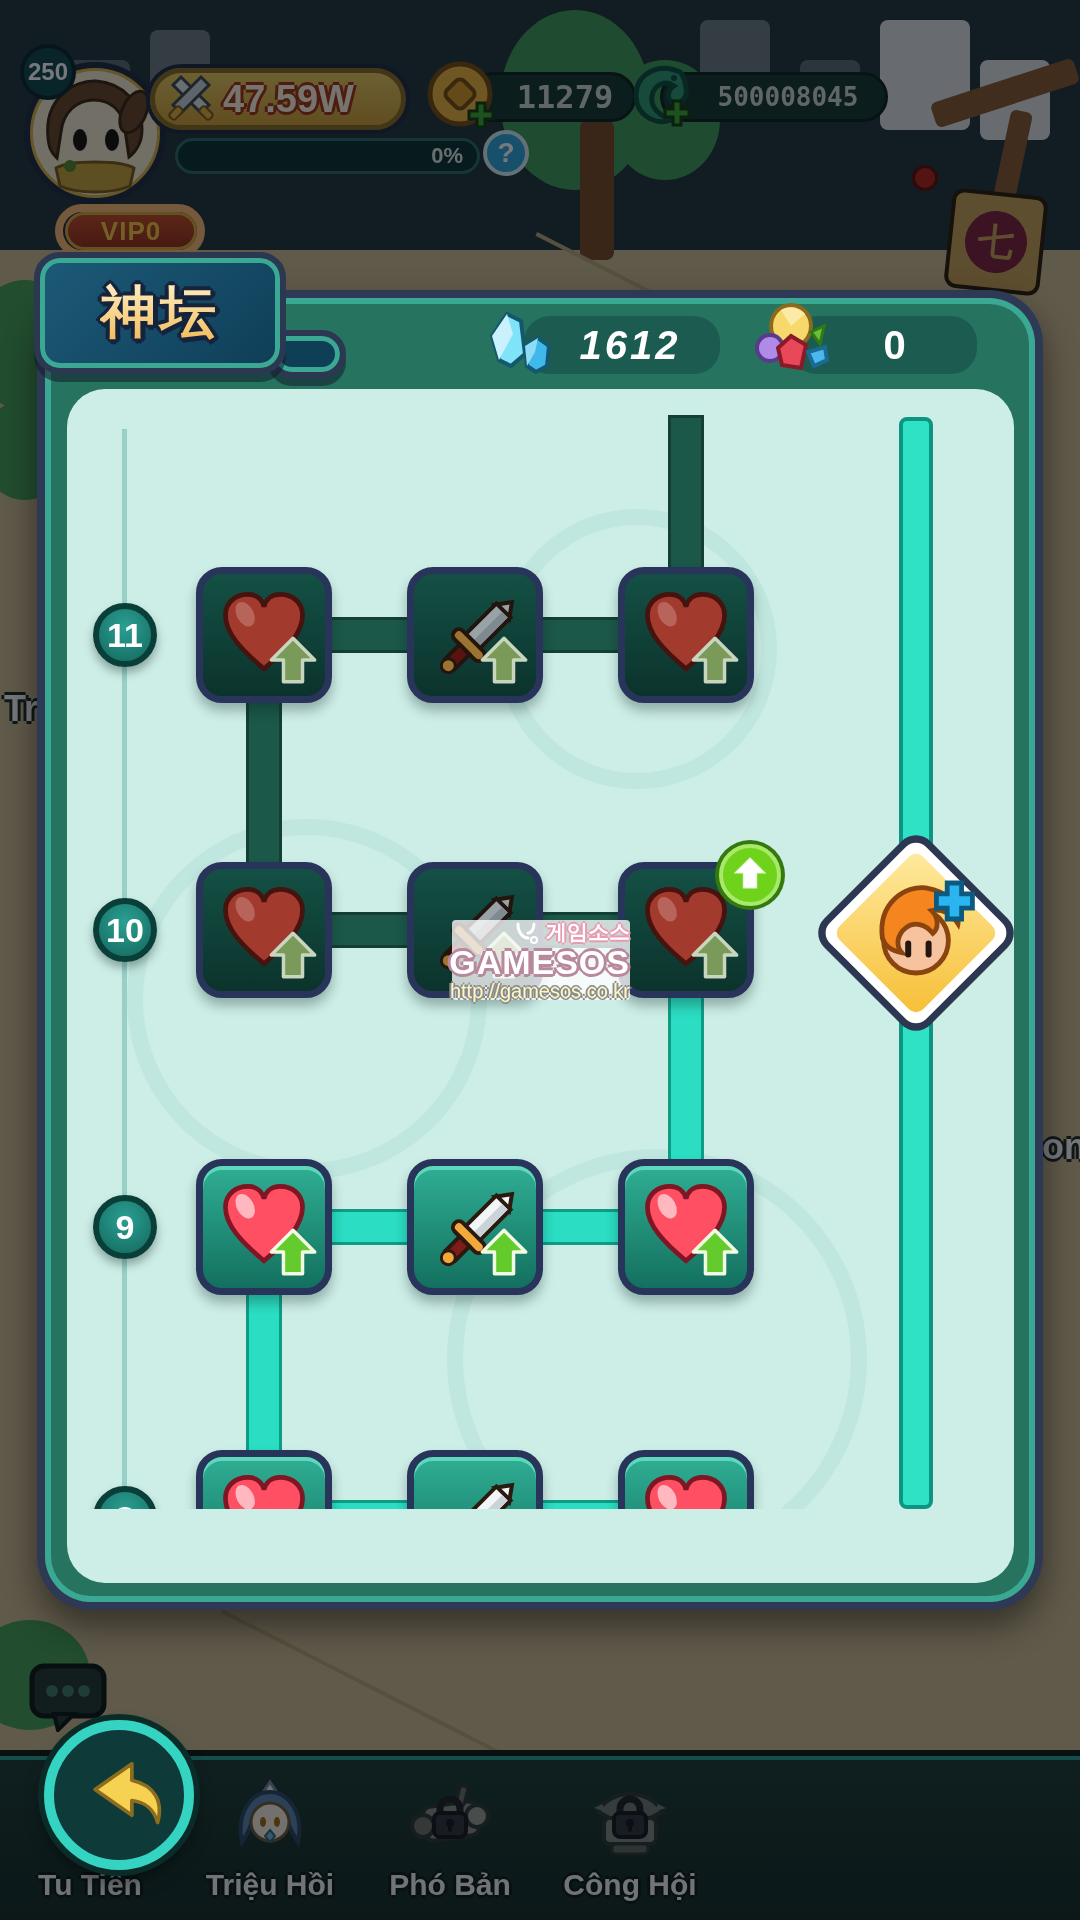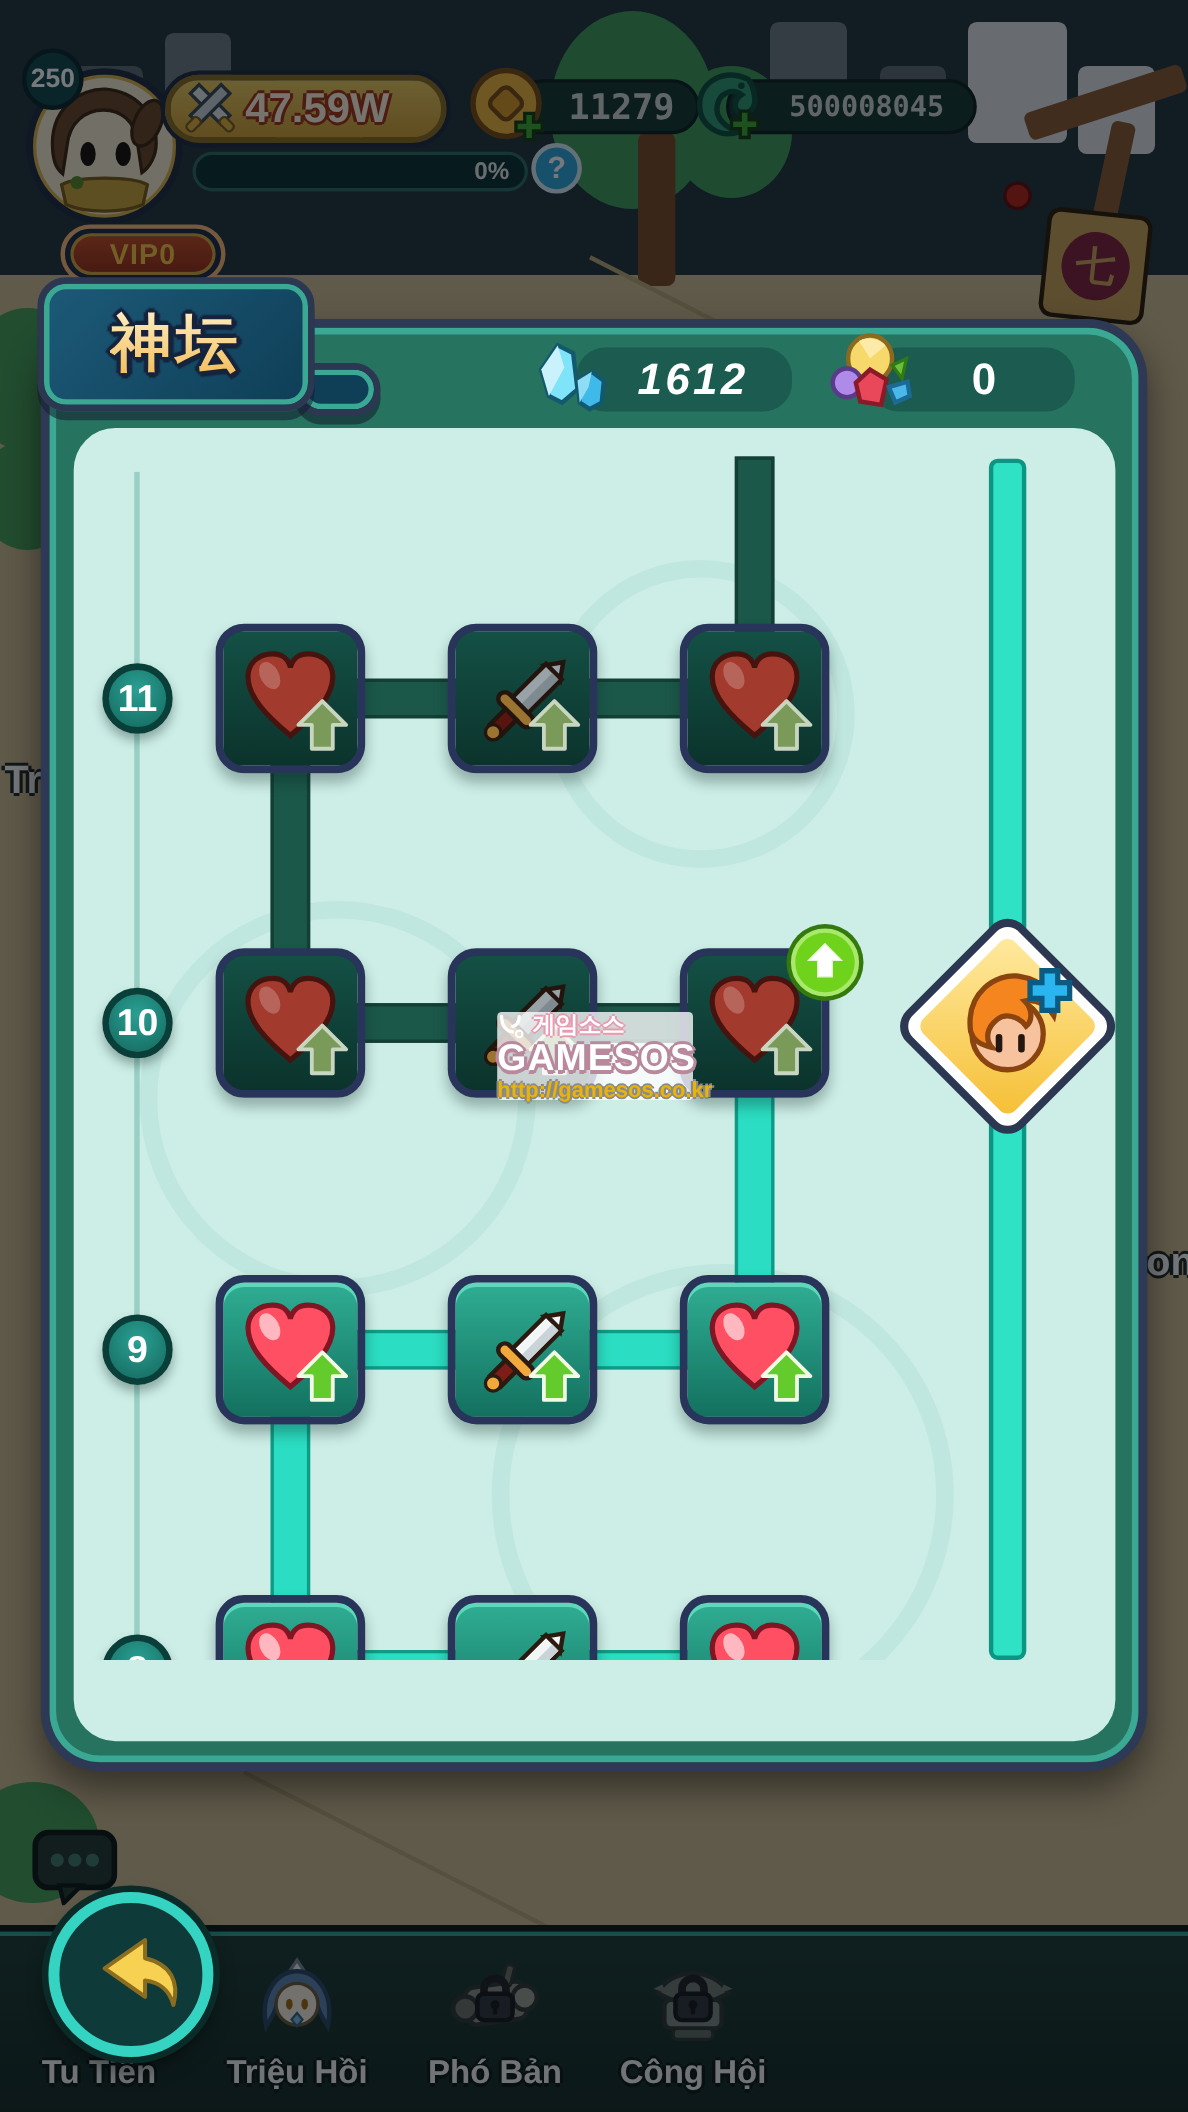--- a/index.html
+++ b/index.html
@@ -37,21 +37,21 @@
     display:flex; align-items:center; justify-content:flex-end; padding-right:14px;}
   .power-pill{position:absolute; left:150px; top:68px; width:256px; height:62px; border-radius:31px;
     background:linear-gradient(#e8c95e,#cf9f35); border:5px solid #8a6d24; box-shadow:0 0 0 4px #1c2b3f;
     display:flex; align-items:center; padding-left:10px; gap:6px;}
   .power-val{color:#fff6e0; font-size:38px; font-weight:bold;
     text-shadow:-3px 0 0 #a23418,3px 0 0 #a23418,0 -3px 0 #a23418,0 3px 0 #a23418,2px 2px 0 #a23418;}
   .help-btn{position:absolute; left:483px; top:130px; width:46px; height:46px; border-radius:50%;
     background:#2ea7dc; border:4px solid #d8eef8; color:#fff; font-size:28px; font-weight:bold;
     display:flex; align-items:center; justify-content:center;}
   .vip-pill{position:absolute; left:55px; top:204px; width:150px; height:54px; border-radius:27px;
-    background:#1c2b4a; border:4px solid #fdba74; display:flex; align-items:center; justify-content:center;}
+    background:#1c2b4a; border:8px solid #fdba74; display:flex; align-items:center; justify-content:flex-end;}
   .vip-inner{width:132px; height:38px; border-radius:19px; background:linear-gradient(#c24a24,#9a2f16);
     border:3px solid #d8a93c; color:#f5c842; font-size:26px; font-weight:bold;
     display:flex; align-items:center; justify-content:center; letter-spacing:1px;}
   .cur-pill{position:absolute; height:50px; border-radius:25px; background:#14352f; border:3px solid #0b1f1c;
     color:#cfd8d2; font-family:"DejaVu Sans Mono", monospace; font-weight:bold;
     display:flex; align-items:center; justify-content:center;}
   .cur-icon{position:absolute; z-index:2;}
   .plus-chip{position:absolute; width:30px; height:30px; z-index:3;}
   .plus-chip svg{display:block;}
   
@@ -108,26 +108,26 @@
     box-shadow:0 6px 10px rgba(10,30,26,.35);}
   .corner-badge{position:absolute; width:62px; height:62px; border-radius:50%; background:#6fd31c;
     border:4px solid #a8e86a; box-shadow:0 0 0 4px #33790e; display:flex; align-items:center; justify-content:center; z-index:5;}
   .diamond{position:absolute; left:774px; top:469px; width:150px; height:150px; transform:rotate(45deg);
     background:#2c3752; border-radius:20px; z-index:6;}
   .diamond .d2{position:absolute; inset:7px; background:#fff; border-radius:14px;}
   .diamond .d3{position:absolute; inset:16px; background:linear-gradient(135deg,#ffeaa0,#f6bf35); border-radius:10px;}
   .diamond .d-ic{position:absolute; left:50%; top:50%; transform:translate(-50%,-50%) rotate(-45deg);}
   
   .watermark{position:absolute; left:452px; top:920px; width:178px; height:80px; background:rgba(255,255,255,.78);
-    border-radius:4px; z-index:30; display:flex; flex-direction:column; align-items:flex-start; justify-content:center; line-height:1;}
+    border-radius:4px; z-index:30; display:flex; flex-direction:column; align-items:flex-end; justify-content:center; line-height:1;}
   .wm1{display:flex; align-items:center; gap:6px; color:#fff; font-size:21px; font-weight:bold;
     text-shadow:-2px 0 0 #e89ab0,2px 0 0 #e89ab0,0 -2px 0 #e89ab0,0 2px 0 #e89ab0;}
   .wm2{color:#fff; font-size:34px; font-weight:bold; letter-spacing:1px; margin-top:1px;
     text-shadow:-3px 0 0 #b8889c,3px 0 0 #b8889c,0 -3px 0 #b8889c,0 3px 0 #b8889c,2px 2px 0 #b8889c;}
-  .wm3{color:#eab308; font-size:20px; font-weight:bold; margin-top:2px;
+  .wm3{color:#fef9c3; font-size:20px; font-weight:normal; margin-top:2px;
     text-shadow:-2px 0 0 #8a8a8a,2px 0 0 #8a8a8a,0 -2px 0 #8a8a8a,0 2px 0 #8a8a8a;}
 </style>
 </head>
 <body>
 
 <div class="screen">
 
   <div class="bg">
     <div class="sky"></div>
     <div class="block" style="left:60px;top:60px;width:70px;height:70px;"></div>

